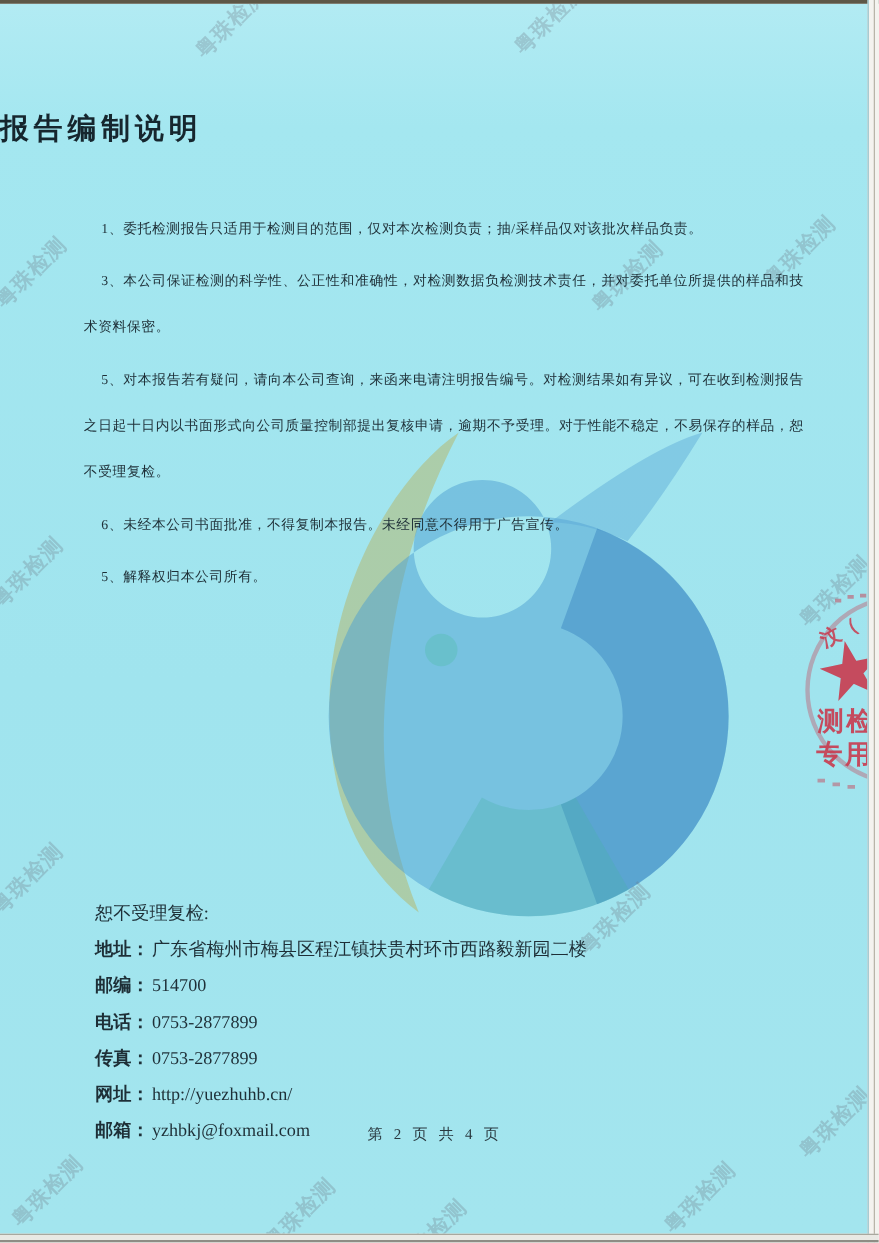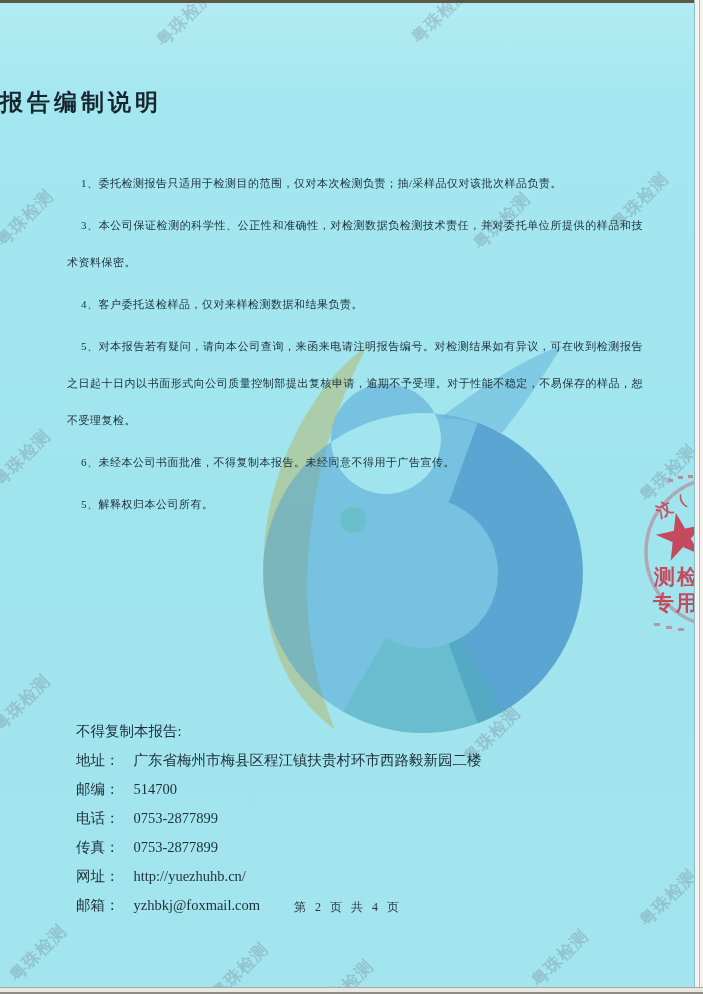--- a/index.html
+++ b/index.html
@@ -36,21 +36,21 @@
 
   .content{position:absolute;left:62px;top:157px;width:586px;}
   .content p{
     margin:5px;font-size:11px;line-height:37px;
     text-align:justify;text-indent:14px;letter-spacing:.5px;
     color:#1e2f37;
   }
 
   .contact{position:absolute;left:76px;top:714px;font-size:14.5px;color:#1e2f37;}
   .contact .row{line-height:29px;white-space:nowrap;}
-  .contact .lbl{margin-right:14px;}
+  .contact .lbl{margin-right:2px;font-weight:bold;}
 
   .footer{
     position:absolute;left:0;top:896px;width:696px;text-align:center;
     font-size:12px;letter-spacing:3px;color:#2a3940;
   }
 
   
   .wm{
     position:absolute;white-space:nowrap;
     font-size:17px;font-weight:600;letter-spacing:1px;
@@ -104,28 +104,27 @@
     <span class="wm wm11">粤珠检测</span>
     <span class="wm wm12">粤珠检测</span>
     <span class="wm wm13">粤珠检测</span>
     <span class="wm wm14">粤珠检测</span>
 
     <div class="title">报告编制说明</div>
 
     <div class="content">
       <p>1、委托检测报告只适用于检测目的范围，仅对本次检测负责；抽/采样品仅对该批次样品负责。</p>
       <p>3、本公司保证检测的科学性、公正性和准确性，对检测数据负检测技术责任，并对委托单位所提供的样品和技术资料保密。</p>
-      <p>4、客户委托送检样品，仅对来样检测数据和结果负责。</p>
       <p>5、对本报告若有疑问，请向本公司查询，来函来电请注明报告编号。对检测结果如有异议，可在收到检测报告之日起十日内以书面形式向公司质量控制部提出复核申请，逾期不予受理。对于性能不稳定，不易保存的样品，恕不受理复检。</p>
       <p>6、未经本公司书面批准，不得复制本报告。未经同意不得用于广告宣传。</p>
       <p>5、解释权归本公司所有。</p>
     </div>
 
     <div class="contact">
-      <div class="row">不得复制本报告:</div>
+      <div class="row">恕不受理复检:</div>
       <div class="row">
         <span class="lbl">地址：</span><span>广东省梅州市梅县区程江镇扶贵村环市西路毅新园二楼</span>
       </div>
       <div class="row">
         <span class="lbl">邮编：</span><span>514700</span>
       </div>
       <div class="row">
         <span class="lbl">电话：</span><span>0753-2877899</span>
       </div>
       <div class="row">

